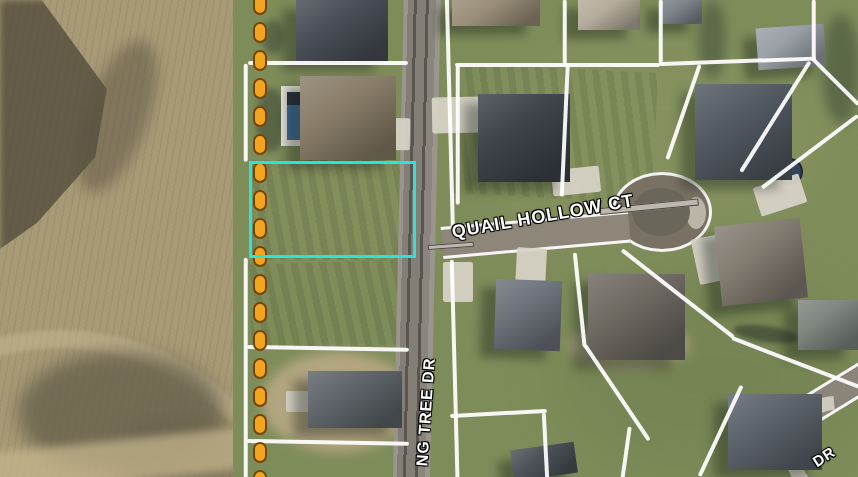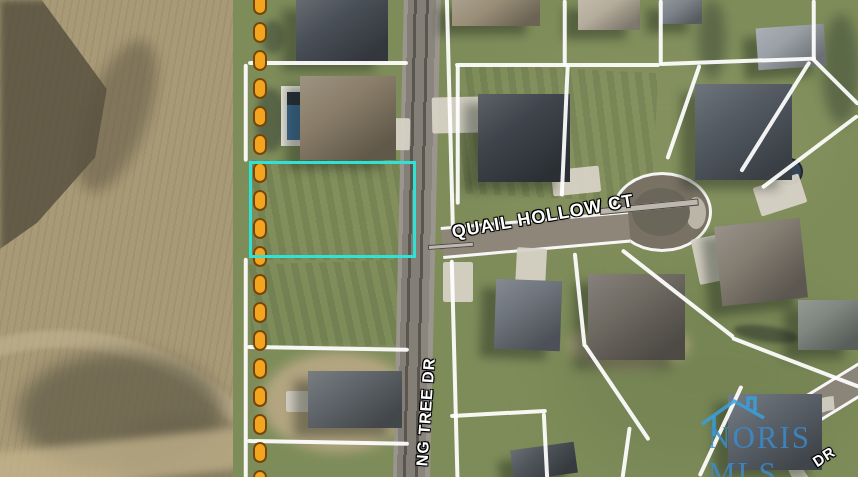--- a/index.html
+++ b/index.html
@@ -146,22 +146,14 @@
     <div class="dash" style="left: 253px; top: 442px;"></div>
     <div class="dash" style="left: 253px; top: 470px;"></div>
     <div id="subject-lot" class="abs"></div>
 
   <div class="leader" style="left:428px;top:245px;width:44px;height:3px;transform:rotate(-4deg);"></div>
   <div class="leader" style="left:600px;top:208px;width:97px;height:5px;transform:rotate(-5.5deg);"></div>
   <div class="lbl" style="left:452px;top:222px;width:200px;font-size:18px;transform:rotate(-10deg);transform-origin:0 50%;">QUAIL HOLLOW CT</div>
   <div class="lbl" style="left:352px;top:402px;width:150px;height:20px;font-size:16px;text-align:center;transform:rotate(-86deg);">NG TREE DR</div>
   <div class="lbl" style="left:812px;top:448px;font-size:15px;transform:rotate(-33deg);">DR</div>
 
-  <div id="watermark" class="abs">
-    <svg width="80" height="42" viewBox="0 0 80 42" style="position:absolute;left:6px;top:0;">
-      <polyline points="2,30 34,7 64,24" fill="none" stroke="rgba(58,160,220,.85)" stroke-width="3.5"></polyline>
-      <polyline points="48,13 48,4 55,4 55,17" fill="none" stroke="rgba(58,160,220,.85)" stroke-width="3.5"></polyline>
-      <line x1="14" y1="22" x2="14" y2="42" stroke="rgba(58,160,220,.85)" stroke-width="3.5"></line>
-    </svg>
-    <div id="wm-text">NORIS MLS</div>
-  </div>
 
 </div>
 
 </body></html>

